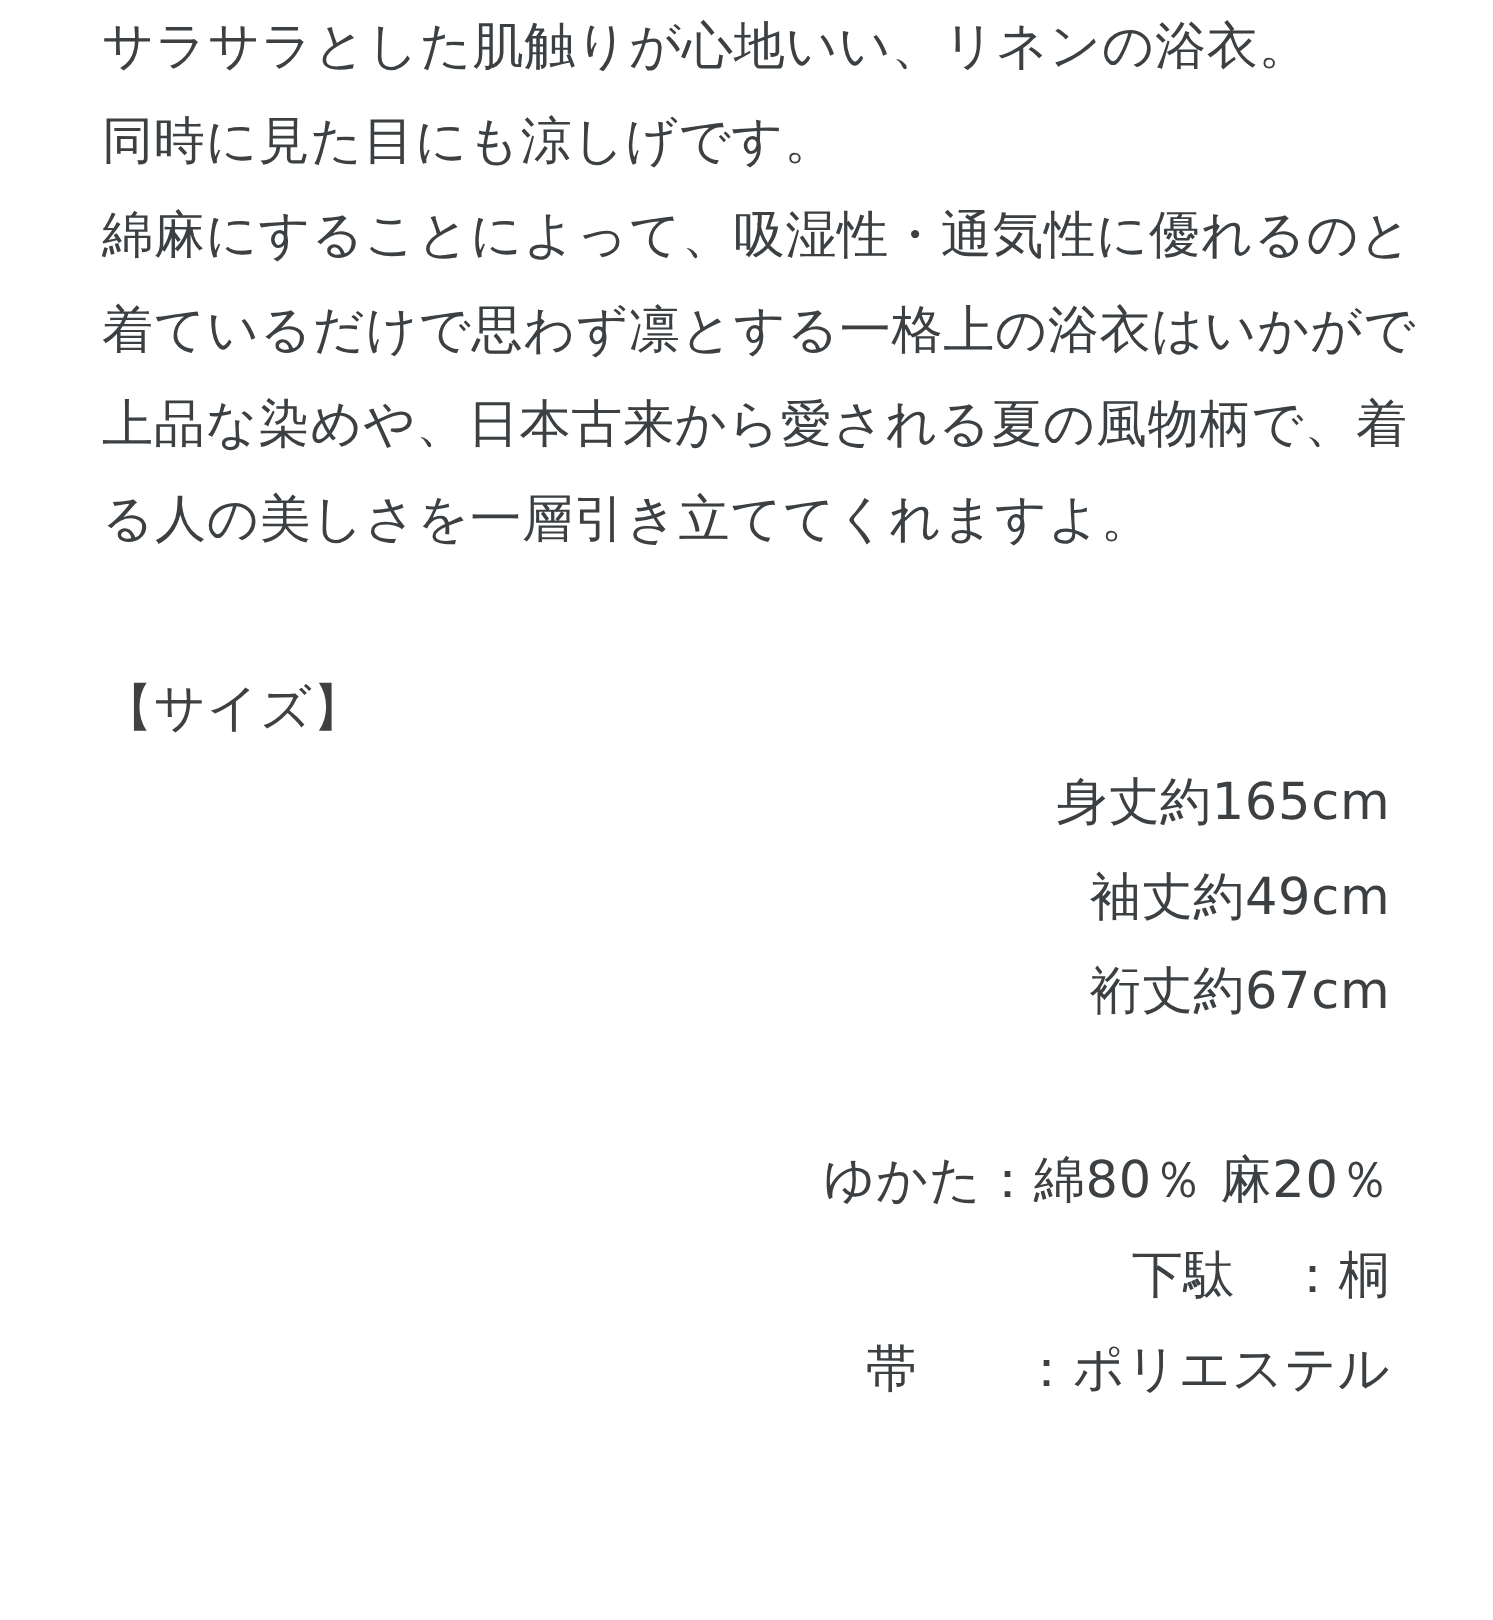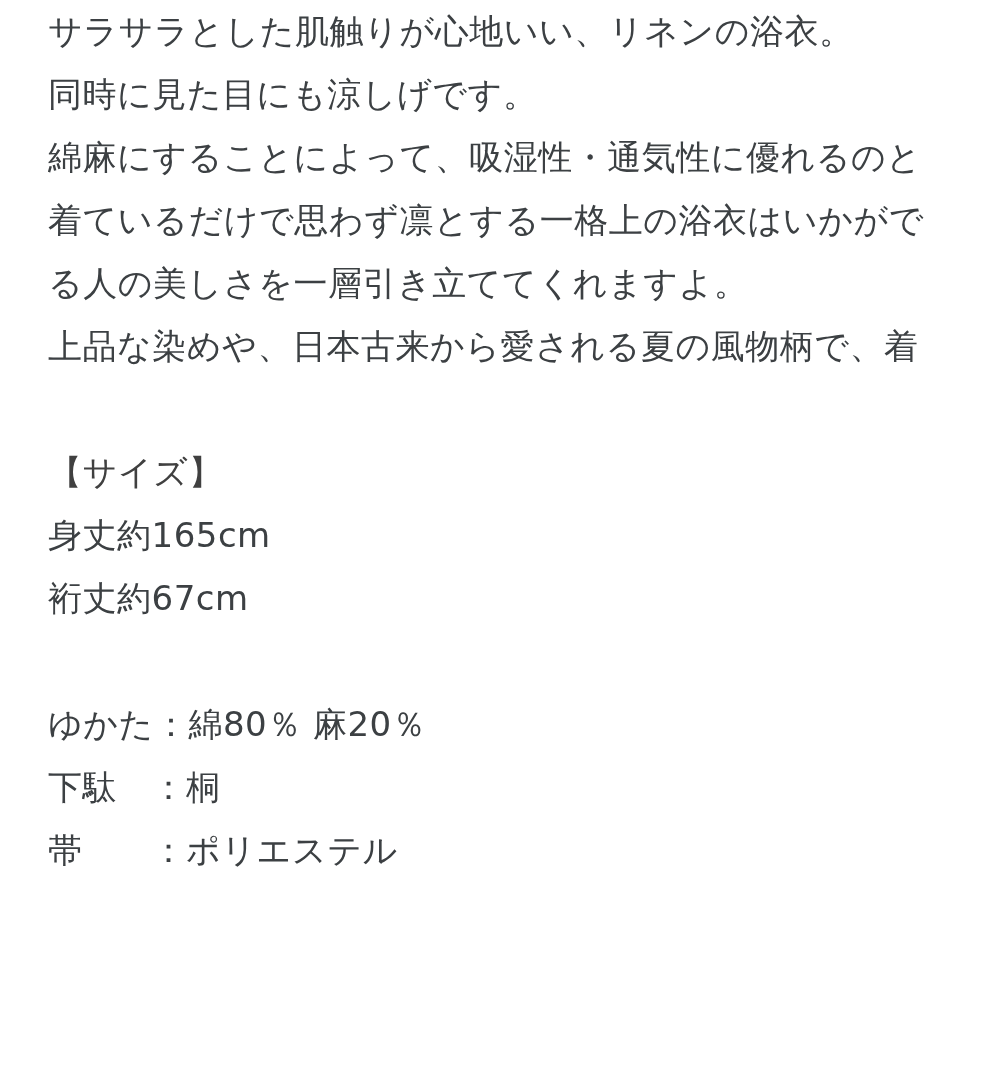--- a/index.html
+++ b/index.html
@@ -11,21 +11,21 @@
     width: 995px;
     height: 1080px;
     overflow: hidden;
     font-family: "DejaVu Sans", "Liberation Sans", sans-serif;
     color: #3c4043;
   }
   .page {
     box-sizing: border-box;
     width: 995px;
     height: 984px;
-    padding: 0 48px;
+    padding: 0 68px;
     background: #ffffff;
   }
   .doc-line {
     font-size: 34px;
     line-height: 63px;
     letter-spacing: 0.5px;
     color: #3c4043;
     white-space: pre;
     font-weight: 400;
   }
@@ -39,41 +39,43 @@
     color: #404040;
     white-space: pre;
     font-weight: 400;
   }
   .spec-line {
     font-size: 34px;
     line-height: 63px;
     letter-spacing: 0.5px;
     color: #3c4043;
     white-space: pre;
+    text-align: right;
   }
   .first-line {
     padding-top: 0;
   }
 </style>
 </head>
 <body>
 
 <div class="page">
 
   <div class="doc-line first-line">サラサラとした肌触りが心地いい、リネンの浴衣。</div>
   <div class="doc-line">同時に見た目にも涼しげです。</div>
   <div class="doc-line">綿麻にすることによって、吸湿性・通気性に優れるのと</div>
   <div class="doc-line">着ているだけで思わず凛とする一格上の浴衣はいかがで</div>
+  <div class="doc-line">上品な染めや、日本古来から愛される夏の風物柄で、着</div>
   <div class="doc-line">る人の美しさを一層引き立ててくれますよ。</div>
-  <div class="doc-line">上品な染めや、日本古来から愛される夏の風物柄で、着</div>
 
   <div class="spacer"></div>
 
   <div class="section-heading">【サイズ】</div>
   <div class="spec-line">身丈約165cm</div>
+  <div class="spec-line">袖丈約49cm</div>
   <div class="spec-line">裄丈約67cm</div>
 
   <div class="spacer"></div>
 
   <div class="spec-line">ゆかた：綿80％ 麻20％</div>
   <div class="spec-line">下駄　：桐</div>
   <div class="spec-line">帯　　：ポリエステル</div>
 
 </div>
 

